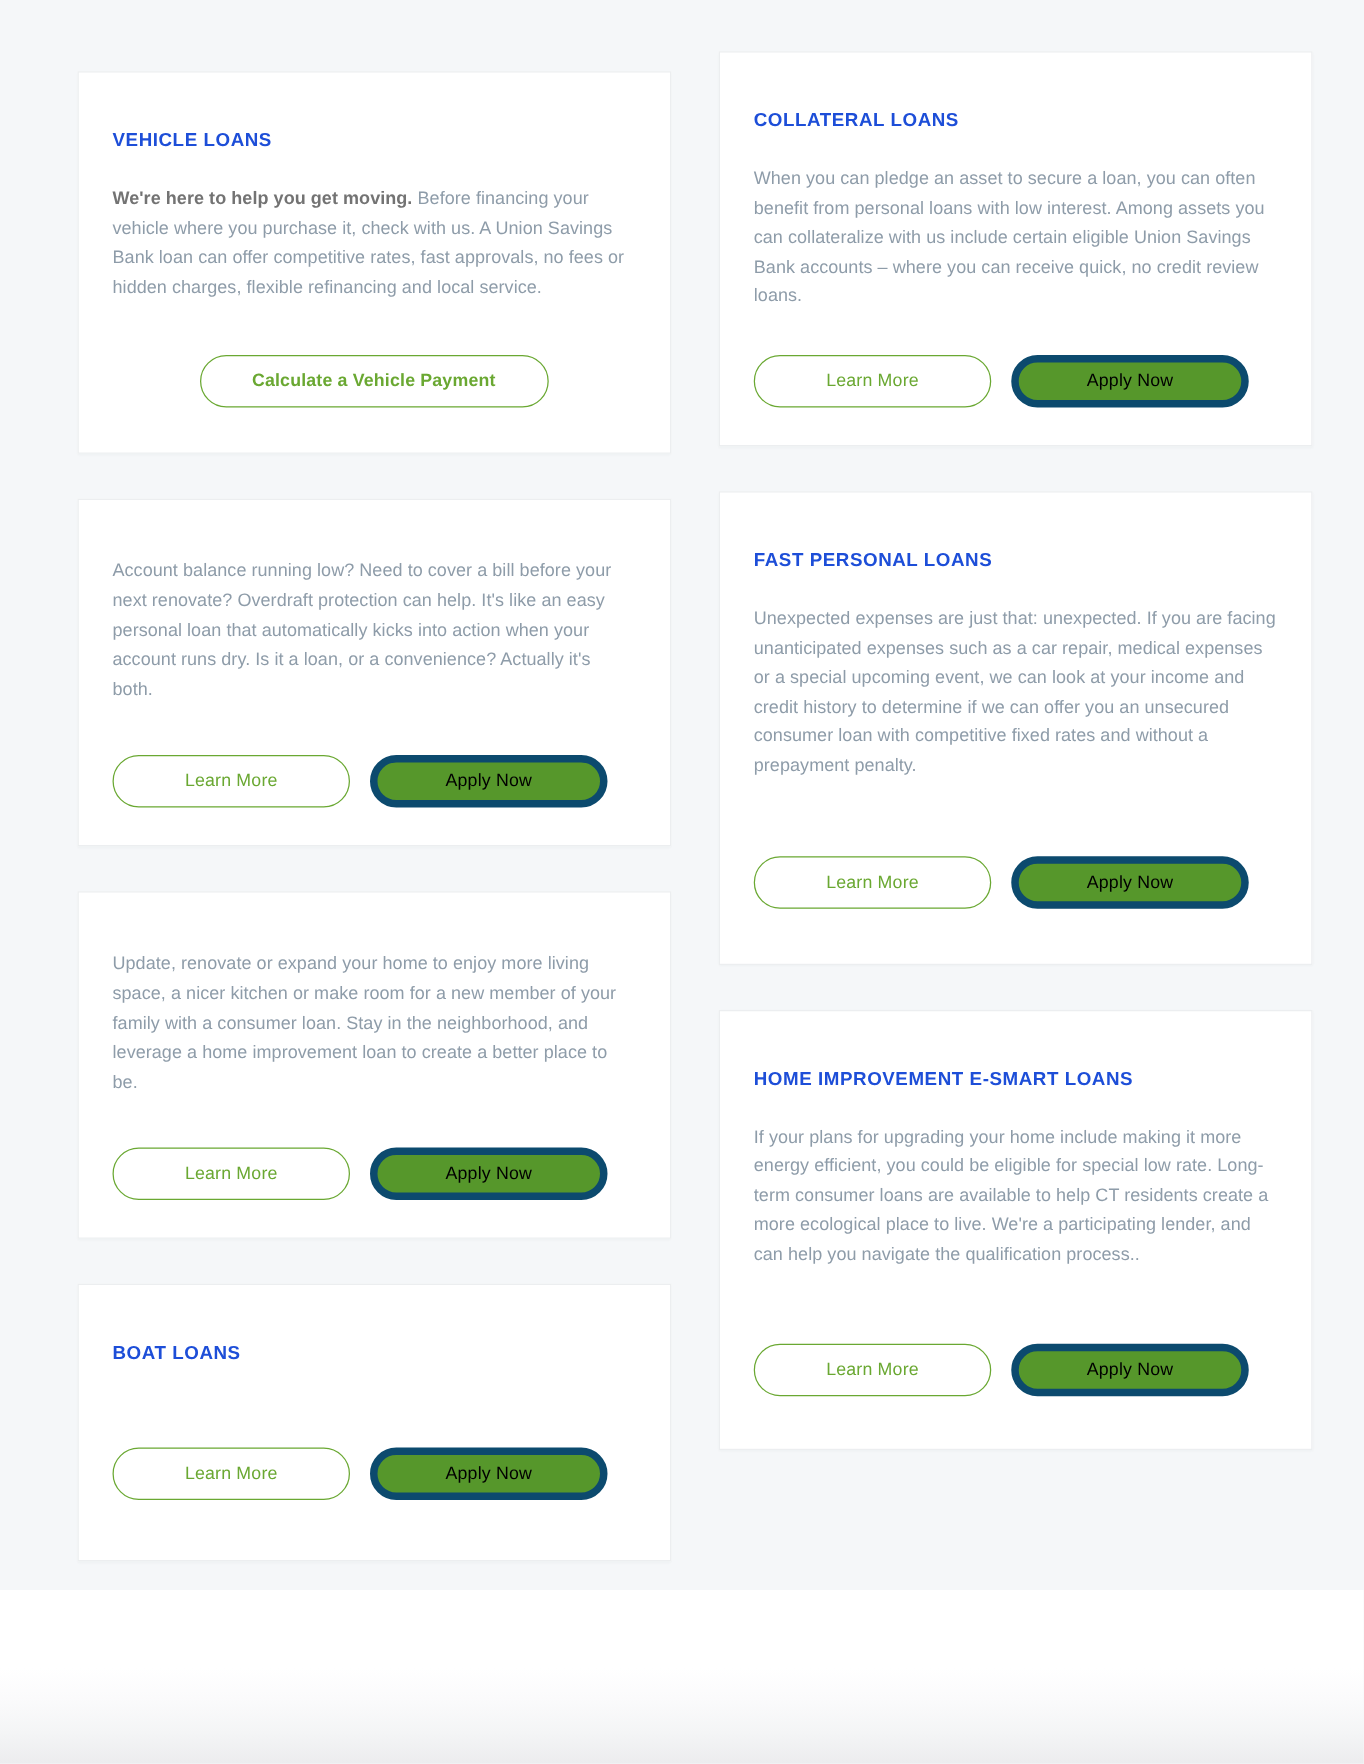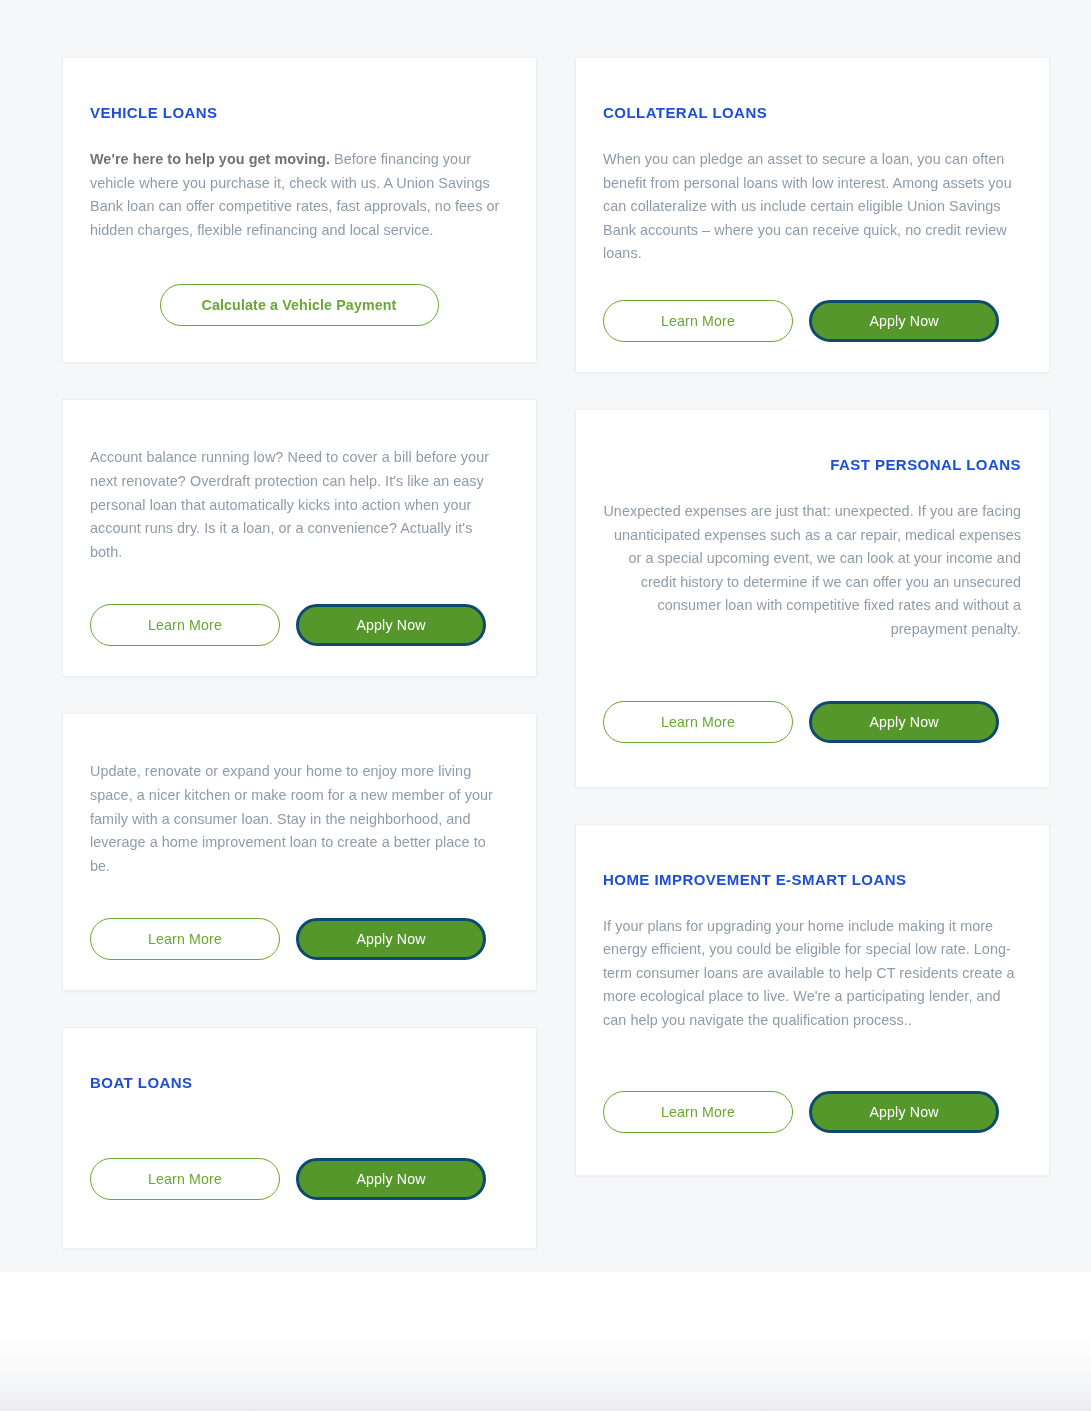--- a/index.html
+++ b/index.html
@@ -34,21 +34,21 @@
                 #f4f5f6 82%,
                 #ececee 100%);
   }
 
   
   .col {
     position: absolute;
     width: 475px;
   }
   .col-left  { left: 62px;  top: 57px; }
-  .col-right { left: 575px; top: 57px; }
+  .col-right { left: 575px; top: 41px; }
 
   
   .card {
     background: #ffffff;
     border: 1px solid #eceef0;
     box-shadow: 0 1px 2px rgba(40,50,60,0.035);
     padding: 46px 28px 30px 27px;
   }
   .card + .card { margin-top: 36px; }
 
@@ -99,35 +99,35 @@
   .btn-outline {
     background: #ffffff;
     border: 1px solid #6aa832;
     color: #6aa832;
     width: 190px;
   }
   .btn-outline.wide { width: 279px; }
 
   .btn-solid {
     background: #56972b;
-    border: 3px solid #0c4a6e;
-    color: #ffffff;
+    border: 6px solid #0c4a6e;
+    color: #000000;
     width: 190px;
   }
 
   
   .card.vehicle   { padding-bottom: 36px; }
   .card.vehicle .btn-row { margin-top: 42px; font-weight: bold; }
   .card.collateral .btn-row { margin-top: 34px; }
   .card.fast .btn-row { margin-top: 59px; }
   .card.esmart .btn-row { margin-top: 58px; }
   .card.boat .btn-row { margin-top: 66px; }
   .card.boat { padding-bottom: 48px; }
   .card.esmart { padding-bottom: 42px; }
-  .card.fast { padding-bottom: 44px; text-align: right; }
+  .card.fast { padding-bottom: 44px; }
 </style>
 </head>
 <body>
 
 <div class="bg-top"></div>
 <div class="bg-bottom"></div>
 
 <div class="col col-left">
 
   <div class="card vehicle">

